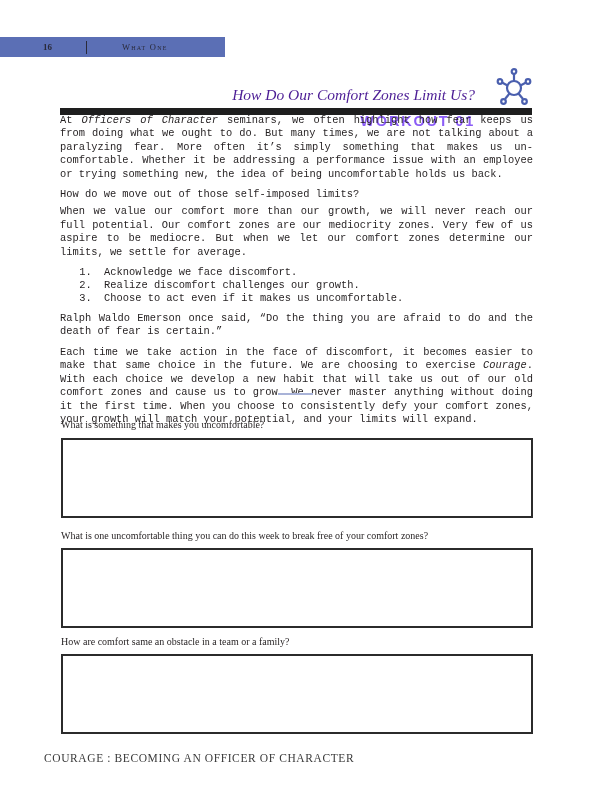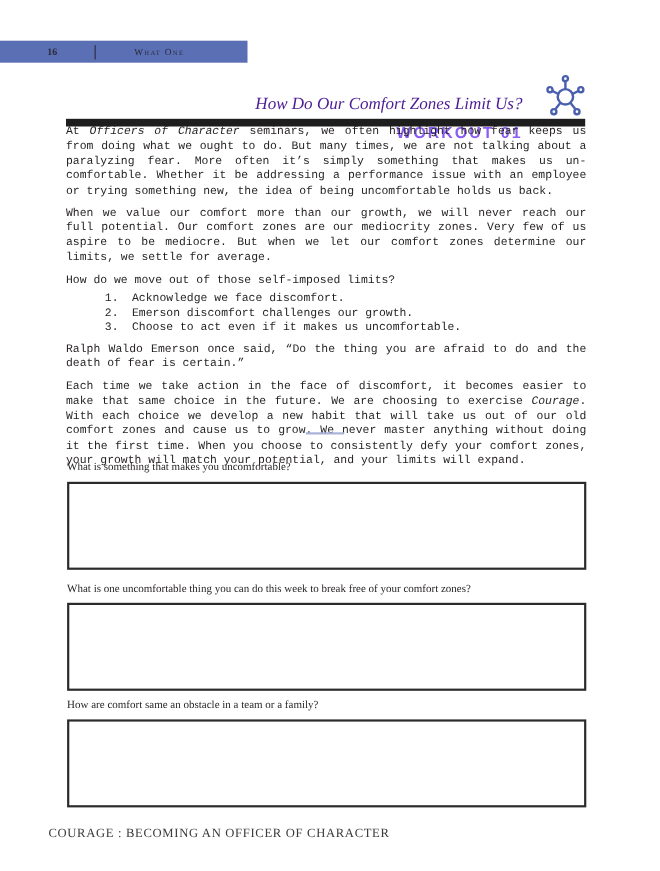--- a/index.html
+++ b/index.html
@@ -97,21 +97,20 @@
       margin: 0 0 7px 0;
       text-align: justify;
     }
     .body-text ol {
       margin: 0 0 7px 0;
       padding-left: 38px;
     }
     .body-text ol li {
       padding-left: 6px;
       line-height: 13px;
-      margin-left: 16px;
     }
     .divider {
       position: absolute;
       left: 278px;
       top: 393px;
       width: 35px;
       height: 2px;
       background: #a9b3d8;
     }
     .question-label {
@@ -166,25 +165,25 @@
     <circle cx="7.5" cy="34.5" r="2.3"></circle>
     <line x1="22.5" y1="26.5" x2="27" y2="32"></line>
     <circle cx="28.5" cy="34.5" r="2.3"></circle>
   </g>
 </svg>
 
 <div class="title-rule"></div>
 
 <div class="body-text">
   <p><span>At </span><em>Officers of Character</em><span> seminars, we often highlight how fear keeps us from doing what we ought to do. But many times, we are not talking about a paralyzing fear. More often it’s simply something that makes us un-comfortable. Whether it be addressing a performance issue with an employee or trying something new, the idea of being uncomfortable holds us back.</span></p>
+  <p style="margin-bottom:4px;">How do we move out of  those self-imposed limits?</p>
   <p>When we value our comfort more than our  growth, we will never reach our full potential. Our comfort zones are our mediocrity zones. Very few of us aspire to be mediocre. But when we let our comfort zones determine our limits, we settle for average.</p>
-  <p style="margin-bottom:4px;">How do we move out of  those self-imposed limits?</p>
   <ol>
     <li>Acknowledge we face discomfort.</li>
-    <li>Emerson discomfort challenges our growth.</li>
+    <li>Realize discomfort challenges our growth.</li>
     <li>Choose to act even if it makes us uncomfortable.</li>
   </ol>
   <p>Ralph Waldo Emerson once said, “Do the thing you are afraid to do and the death of fear is certain.”</p>
   <p><span>Each time we take action in the face of discomfort, it becomes easier to make that same choice in the future. We are choosing to exercise </span><em>Courage</em><span>. With each choice we develop a new habit that will take us out of our old comfort zones and cause us to grow. We never master anything without doing it the first time. When you choose to consistently defy your comfort  zones, your growth will match your potential, and your limits will expand.</span></p>
 </div>
 
 <div class="divider"></div>
 
 <div class="question-label" style="top:419px;">What is something that makes you uncomfortable?</div>
 <div class="answer-box" style="top:438px;"></div>

